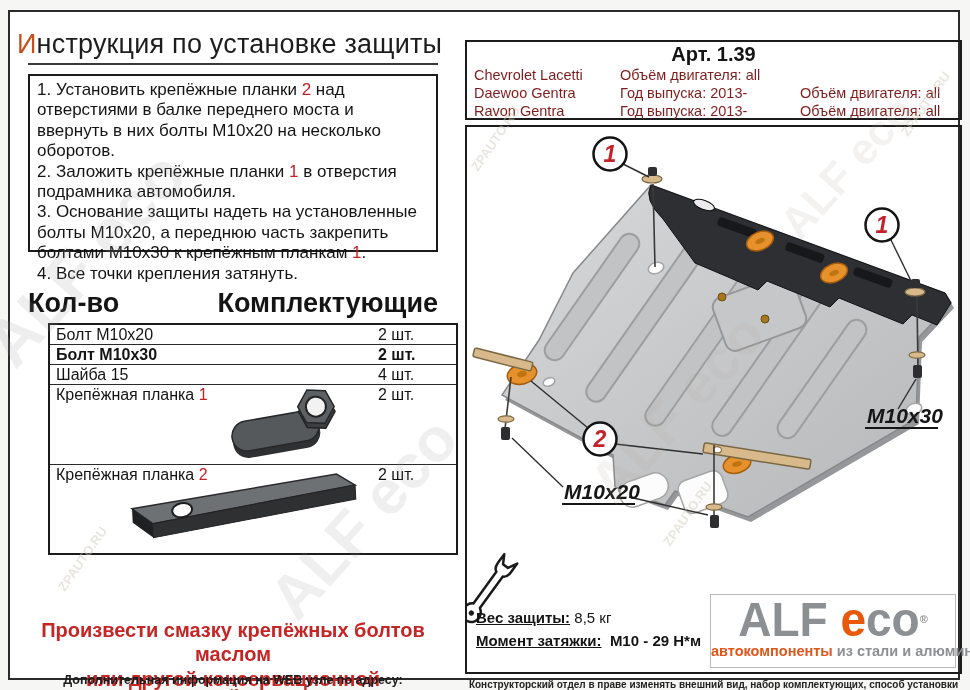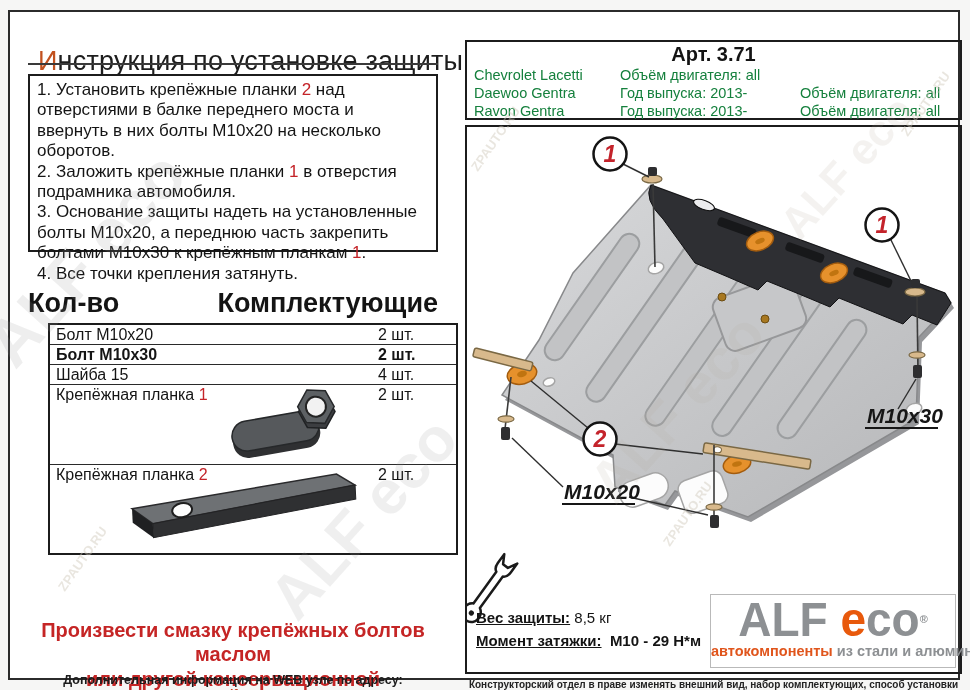--- a/index.html
+++ b/index.html
@@ -5,21 +5,21 @@
   html,body { margin:0; padding:0; background:#e9e9e9; font-family:"Liberation Sans",sans-serif; }
   .canvas { position:relative; width:970px; height:690px; background:#f6f6f5; overflow:hidden; }
   .page { position:absolute; left:8px; top:10px; width:952px; height:670px;
           border:2px solid #2b2b2b; background:#ffffff; box-sizing:border-box; }
 
   
   .wm-layer { position:absolute; inset:0; pointer-events:none; z-index:6; }
   .wm { position:absolute; font-weight:bold; white-space:nowrap; transform-origin:left top; }
 
   
-  .title { position:absolute; left:28px; top:17px; font-size:27px; color:#1d1d1d; z-index:2; letter-spacing:.2px;margin-top:17px; }
+  .title { position:absolute; left:7px; top:17px; font-size:27px; color:#1d1d1d; z-index:2; letter-spacing:.2px; }
   .title .accent { color:#c2511f; }
   .title-rule { position:absolute; left:18px; top:51px; width:410px; border-top:2px solid #3a3a3a; z-index:2; }
 
   .instr-box { position:absolute; left:18px; top:62px; width:410px; height:178px; box-sizing:border-box;
                border:2px solid #1c1c1c; padding:4px 7px 0 7px; font-size:17px; line-height:1.2;
                color:#141414; z-index:2; }
   .red { color:#c42328; }
 
   .comp-header { position:absolute; left:18px; top:276px; width:410px; display:flex;
                  justify-content:space-between; font-size:27px; font-weight:bold; color:#141414; z-index:2; }
@@ -34,21 +34,21 @@
   .warning { position:absolute; left:18px; top:606px; width:410px; text-align:center;
              font-size:20px; font-weight:bold; line-height:1.22; color:#c52525; z-index:2; }
   .webinfo { position:absolute; left:18px; top:661px; width:410px; text-align:center;
              font-size:12.5px; font-weight:bold; color:#1b1b1b; z-index:2; }
   .webinfo .url { color:#cc3a1a; }
 
   
   .vehicle-box { position:absolute; left:455px; top:28px; width:497px; height:80px; box-sizing:border-box;
                  border:2px solid #1c1c1c; z-index:2; }
   .art { text-align:center; font-size:20px; font-weight:bold; color:#141414; margin-top:1px; }
-  .vrow { display:grid; grid-template-columns:146px 180px 1fr; font-size:14.5px; color:#15803d;
+  .vrow { display:grid; grid-template-columns:146px 180px 1fr; font-size:14.5px; color:#7f1d1d;
           line-height:1.25; padding:0 0 0 7px; }
 
   .drawing-box { position:absolute; left:455px; top:113px; width:497px; height:549px; box-sizing:border-box;
                  border:2px solid #1c1c1c; z-index:2; }
   .drawing { position:absolute; left:0; top:0; }
 
   .specs { position:absolute; left:9px; top:480px; font-size:15px; color:#141414; line-height:1.5; }
   .spec-label { font-weight:bold; text-decoration:underline; }
   .spec-value { font-weight:bold;text-align:right; }
 
@@ -127,21 +127,21 @@
         </div>
       </div>
 
     <div class="warning">
       <div>Произвести смазку крепёжных болтов маслом</div>
       <div>или другой консервационной жидкостью</div>
     </div>
     <div class="webinfo"><span>Дополнительная информация на WEB узле по адресу: </span><span class="url">www.alfeco.ru</span></div>
 
     <div class="vehicle-box">
-      <div class="art">Арт. 3.71</div>
+      <div class="art">Арт. 1.39</div>
       <div>
           <div class="vrow">
             <div>Chevrolet Lacetti</div>
             <div>Объём двигателя: all</div>
           </div>
           <div class="vrow">
             <div>Daewoo Gentra</div>
             <div>Год выпуска: 2013-</div>
             <div>Объём двигателя: all</div>
           </div>

